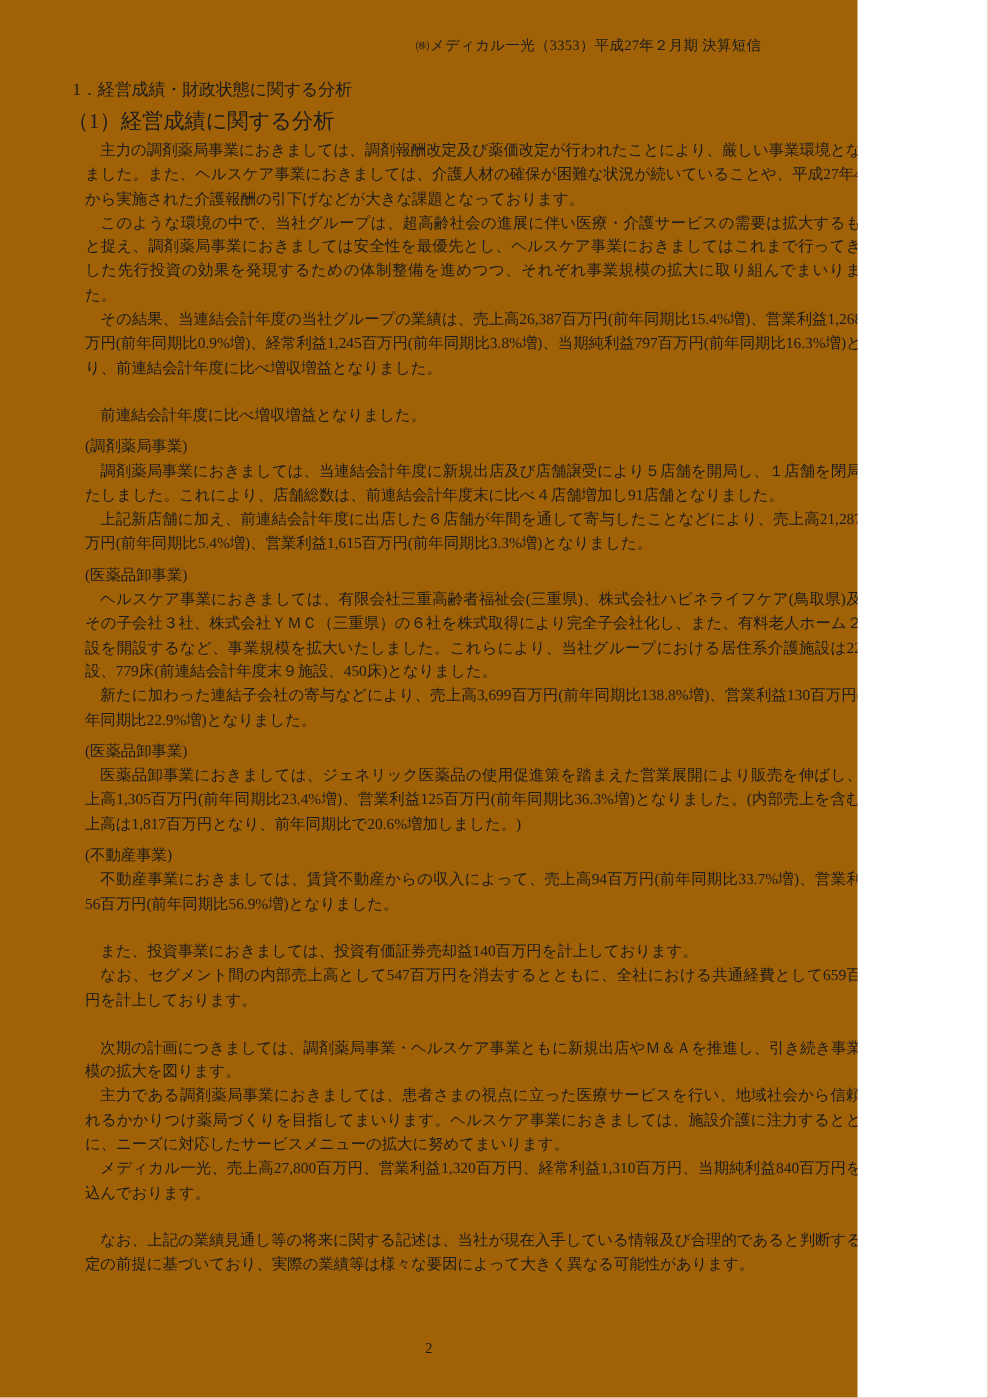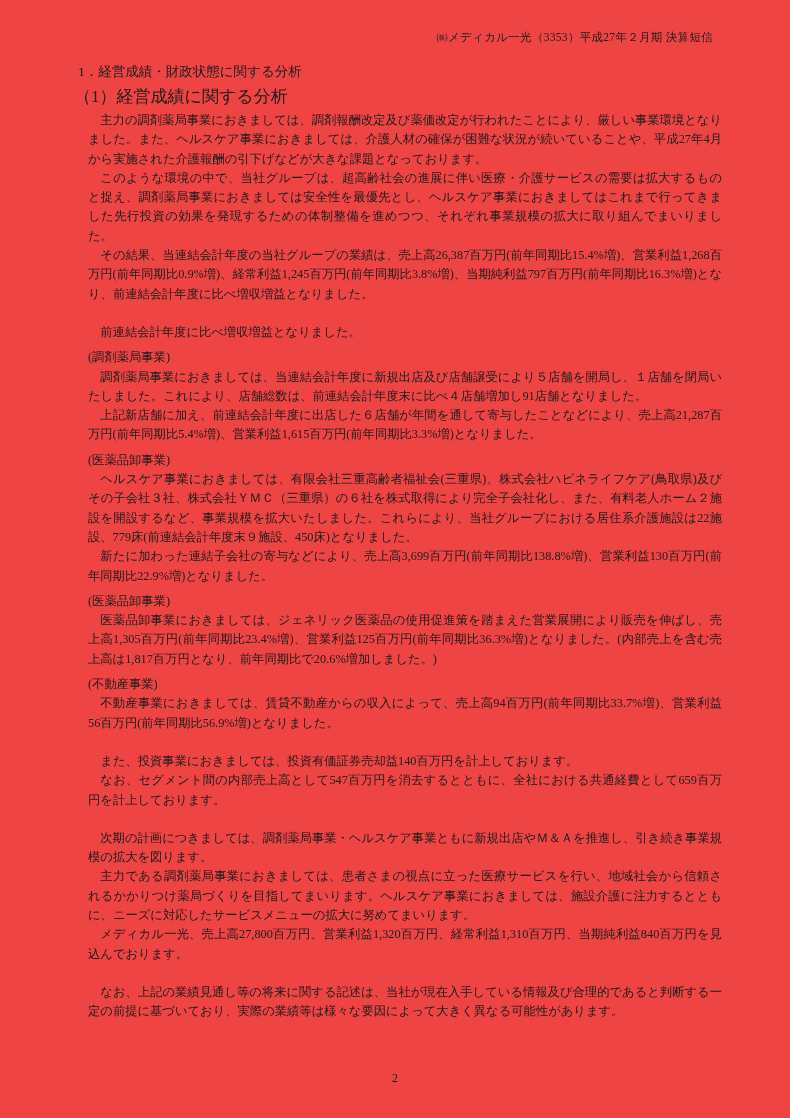--- a/index.html
+++ b/index.html
@@ -1,39 +1,39 @@
 <!DOCTYPE html>
 <html lang="ja"><head>
 <meta charset="utf-8">
 <style>
   html, body { margin: 0; padding: 0; background: #ffffff; }
   .page {
     position: relative;
-    width: 790px;
+    width: 686px;
     height: 1118px;
-    background: #ef4444;
+    background: #a16207;
     color: #1c1c1c;
     font-family: "Liberation Serif", "DejaVu Serif", serif;
     overflow: hidden;
   }
   .doc-header {
     position: absolute;
     top: 30px;
     left: 0;
     right: 77px;
     text-align: right;
     font-size: 11.5px;
     line-height: 15px;
     letter-spacing: 0.3px;
     white-space: nowrap;
   }
   .content {
     position: absolute;
     top: 62px;
-    left: 88px;
+    left: 68px;
     width: 634px;
     font-size: 12.3px;
     line-height: 19.3px;
   }
   .section-title {
     font-size: 13.5px;
     font-weight: normal;
     margin: 0 0 5px -10px;
     line-height: 20px;
   }

